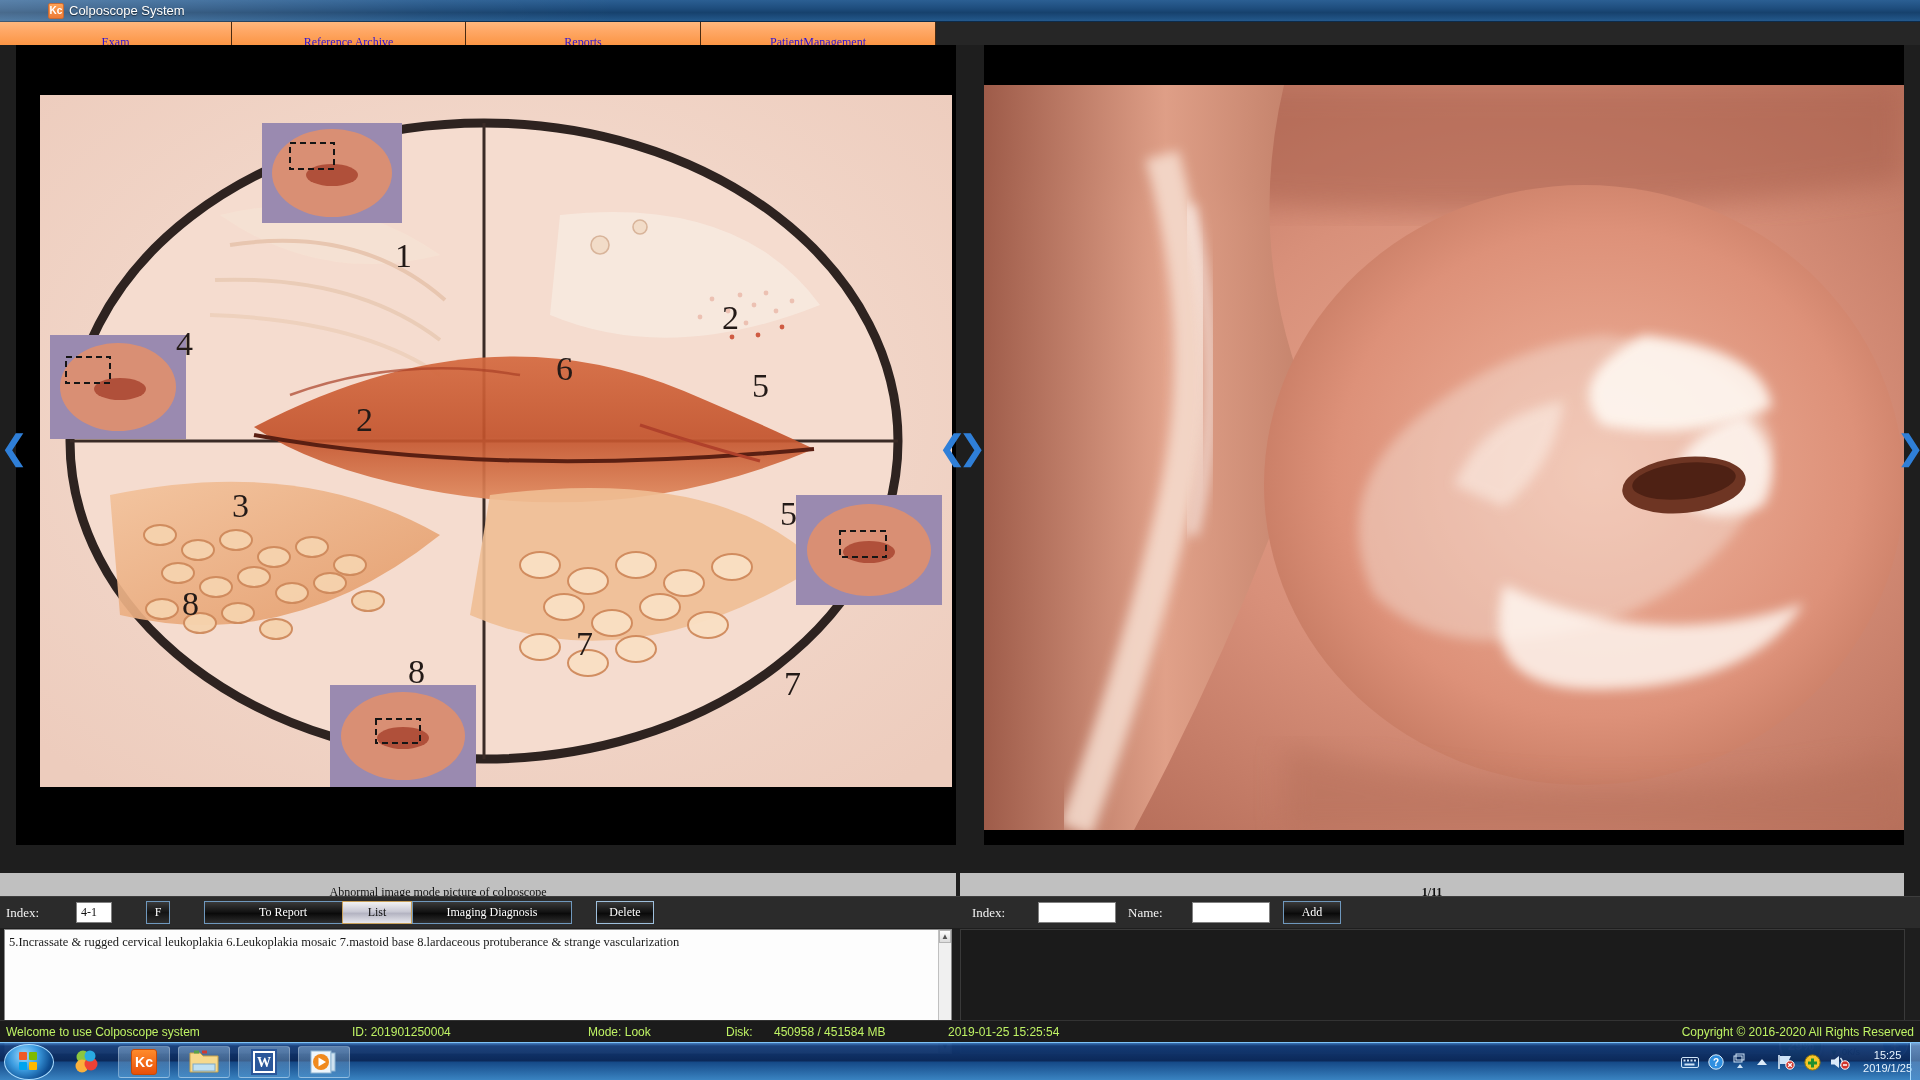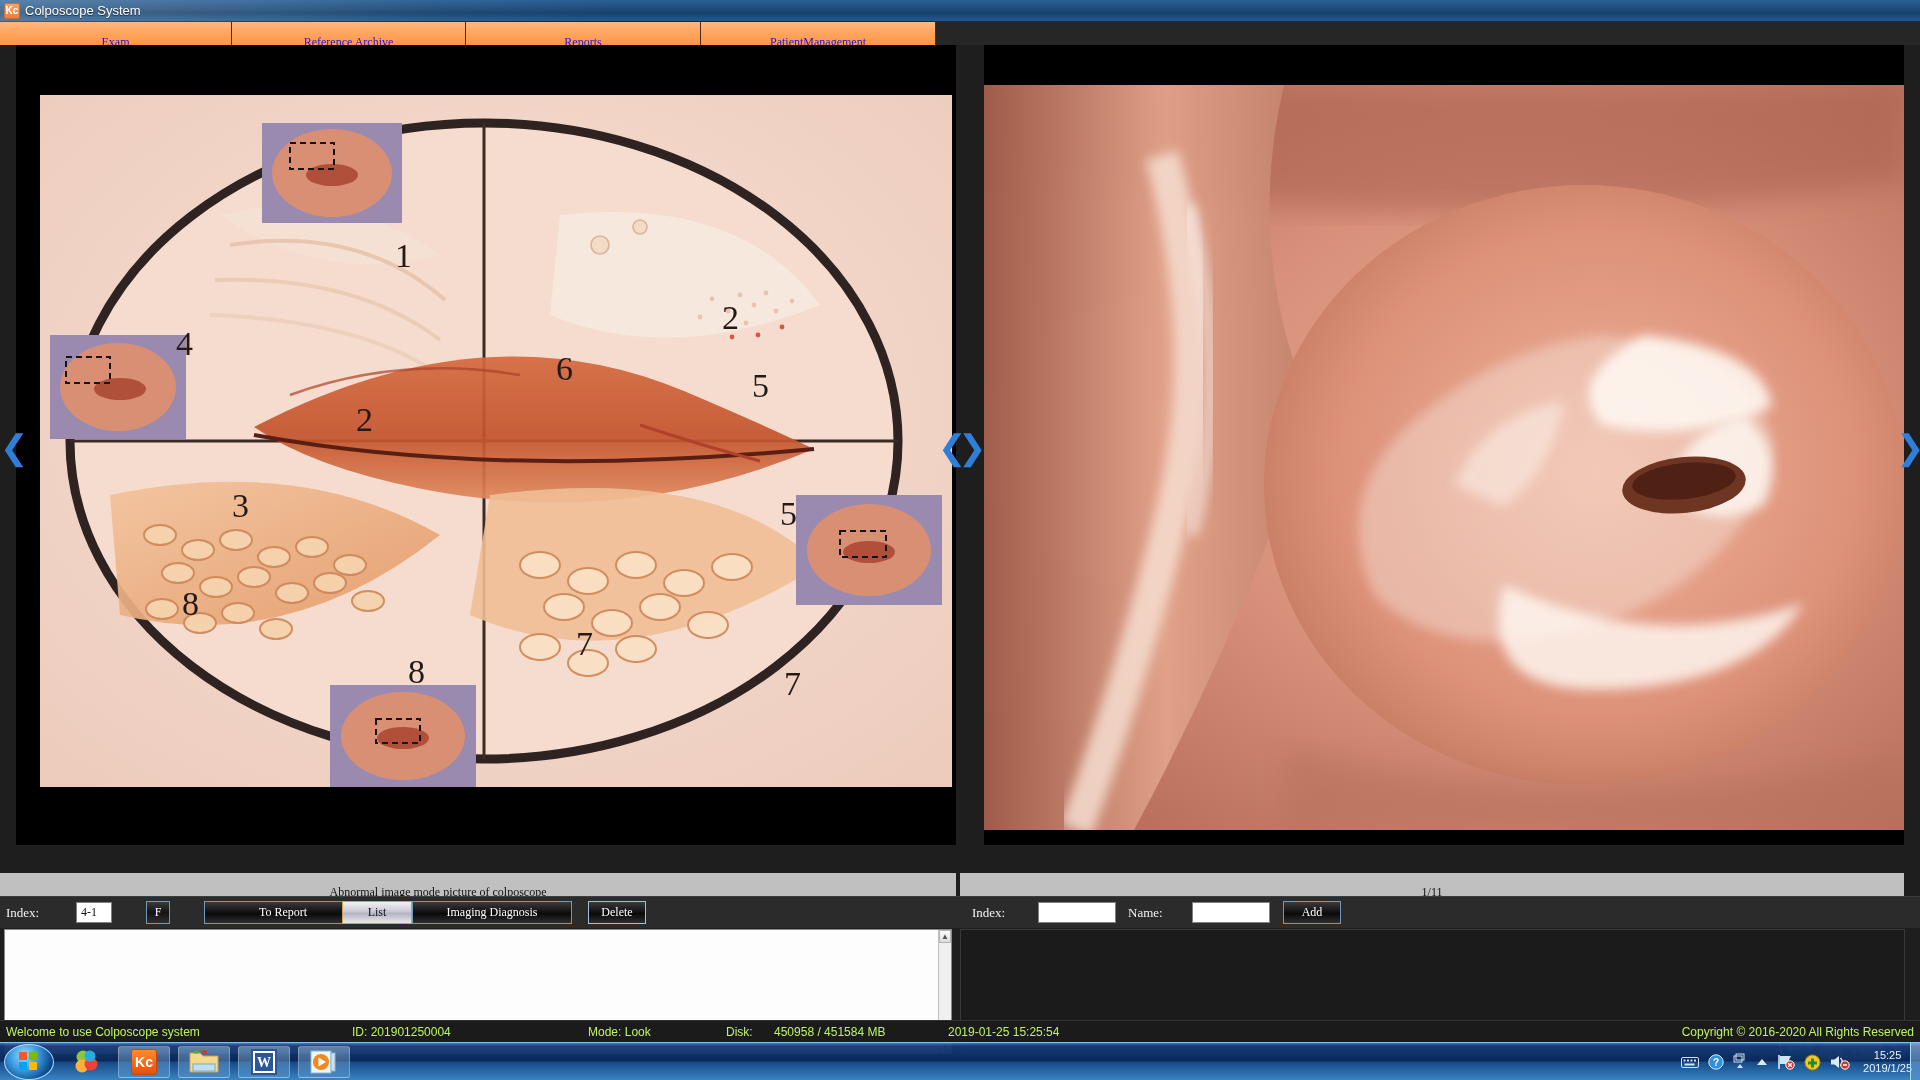--- a/index.html
+++ b/index.html
@@ -9,20 +9,21 @@
     font-family: "Liberation Serif", serif;
     background: #000;
   }
 
   
   #titlebar {
     position: absolute; left: 0; top: 0; width: 1920px; height: 22px;
     background: linear-gradient(180deg,#2b5f93 0%, #1e4d7d 40%, #16416d 60%, #24598c 100%);
     display: flex; align-items: center;
     border-bottom: 1px solid #0d2b4a;
+    padding-left: 44px;
   }
   #titlebar .glow {
     position:absolute; left:0; top:0; width:620px; height:22px;
     background: linear-gradient(90deg, rgba(255,255,255,.22), rgba(255,255,255,.04) 70%, rgba(255,255,255,0));
     pointer-events:none;
   }
   .app-icon {
     width: 16px; height: 16px; margin: 0 5px 0 4px;
     background: linear-gradient(180deg,#ff8b2b,#e85a06);
     border: 1px solid #b84806; border-radius: 2px;
@@ -77,21 +78,21 @@
   }
   #img-left  { left: 24px; top: 50px;  width: 912px; height: 692px; }
   #img-right { left: 0px;  top: 40px;  width: 920px; height: 745px; }
 
   .caption-bar {
     position: absolute; height: 38px; background: #c0c0c0;
     color: #101010; font: 12px "Liberation Serif", serif;
     display: flex; align-items: center; justify-content: center;
   }
   #caption-left  { left: 0px; top: 828px; width: 956px; }
-  #caption-right { left: 960px; top: 828px; width: 944px; }
+  #caption-right { left: 960px; top: 828px; width: 944px; font-weight: bold; }
   #caption-left span { margin-left: -80px; }
 
   
   #panel-divider {
     position: absolute; left: 956px; top: 0; width: 28px; height: 828px;
     background: #1e1e1e;
   }
 
   
   .nav-arrow {
@@ -519,31 +520,32 @@
   <div class="nav-arrow" id="nav-right-inner">❯</div>
   <div class="nav-arrow" id="nav-right-outer">❯</div>
 
   <div id="controls">
     <div class="ctl-label" id="lbl-index-left">Index:</div>
     <input class="ctl-input" id="in-index-left" value="4-1" style="">
     <div class="btn-dark" id="btn-f">F</div>
     <div class="btn-dark" id="btn-to-report">To Report</div>
     <div class="btn-light" id="btn-list">List</div>
     <div class="btn-dark" id="btn-imaging">Imaging Diagnosis</div>
-    <div class="btn-dark" id="btn-delete" style="border-color:#9fc0dd;">Delete</div>
+    <div class="btn-dark" id="btn-delete" style="border-color:#9fc0dd;margin-left:8px;">Delete</div>
 
     <div class="ctl-label" id="lbl-index-right">Index:</div>
     <input class="ctl-input" id="in-index-right" value="" style="">
     <div class="ctl-label" id="lbl-name-right">Name:</div>
     <input class="ctl-input" id="in-name-right" value="" style="">
     <div class="btn-dark" id="btn-add">Add</div>
   </div>
 
   <div id="desc-left">
     <div class="txt">
+      <div>5.Incrassate &amp; rugged cervical leukoplakia  6.Leukoplakia mosaic  7.mastoid base  8.lardaceous protuberance &amp; strange vascularization</div>
     </div>
     <div class="vscroll">
       <div class="arr">▲</div>
       <div class="arr">▼</div>
     </div>
   </div>
 
   <div id="desc-right"></div>
 
   <div id="netwidget">

